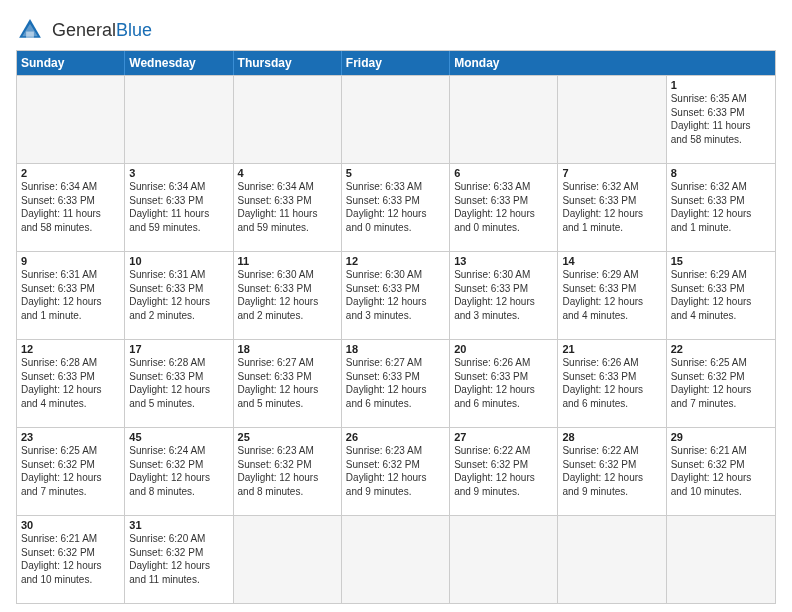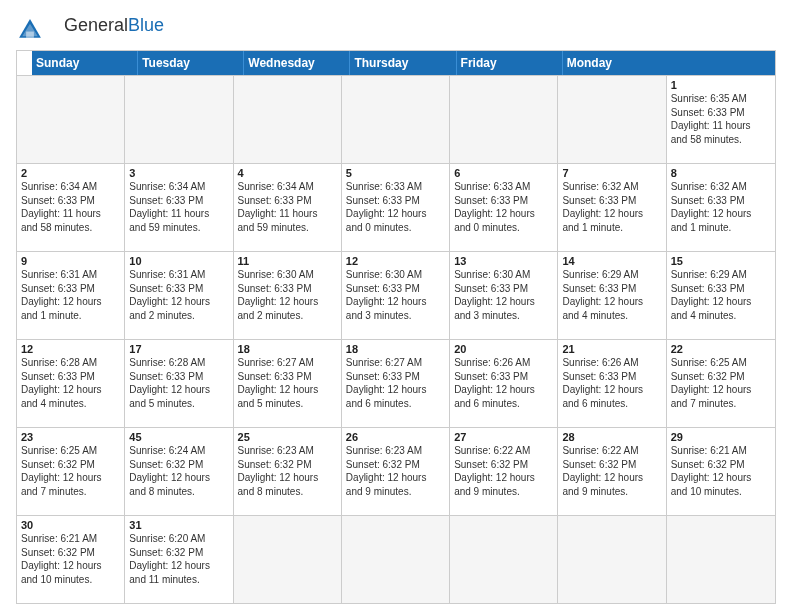--- a/index.html
+++ b/index.html
@@ -18,22 +18,22 @@
       flex-direction: column;
     }
     .header {
       display: flex;
       align-items: flex-start;
       justify-content: space-between;
       margin-bottom: 6px;
     }
     .logo {
       display: flex;
-      align-items: flex-start;
-      gap: 20px;
+      align-items: center;
+      gap: 8px;
     }
     .logo-text {
       font-size: 18px;
       font-weight: normal;
       color: #333;
       line-height: 1;
     }
     .logo-text span {
       color: #1a6eb5;
     }
@@ -57,21 +57,20 @@
     .calendar {
       flex: 1;
       display: flex;
       flex-direction: column;
       border: 1px solid #ccc;
     }
     .cal-header {
       display: grid;
       grid-template-columns: repeat(7, 1fr);
       background: #1a6eb5;
-      margin-left: 15px;
     }
     .cal-header-cell {
       color: #fff;
       font-size: 12px;
       font-weight: bold;
       padding: 5px 4px;
       text-align: left;
       border-right: 1px solid #3a8ed5;
     }
     .cal-header-cell:last-child { border-right: none; }
@@ -127,21 +126,20 @@
     </div>
     <div class="title-block">
       <div class="month-year"></div>
       <div class="location"></div>
     </div>
   </div>
 
   <div class="calendar">
     <div class="cal-header" id="cal-header">
         <div class="cal-header-cell">Sunday</div>
-        <div class="cal-header-cell">Tuesday</div>
         <div class="cal-header-cell">Wednesday</div>
         <div class="cal-header-cell">Thursday</div>
         <div class="cal-header-cell">Friday</div>
         <div class="cal-header-cell">Monday</div>
       </div>
     <div class="cal-body" id="cal-body">
         <div class="cal-row">
           <div class="cal-cell empty"></div>
           <div class="cal-cell empty"></div>
           <div class="cal-cell empty"></div>

